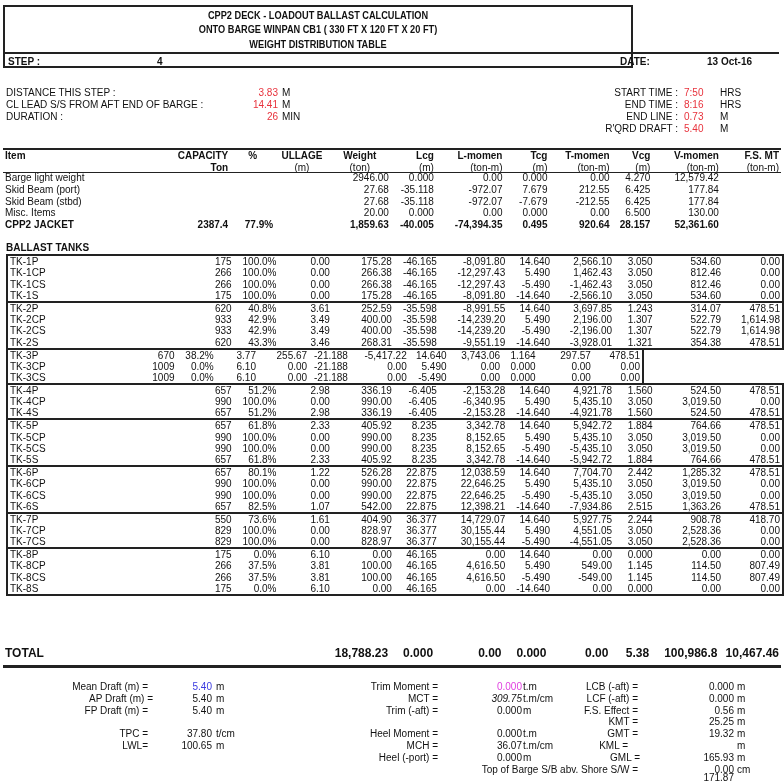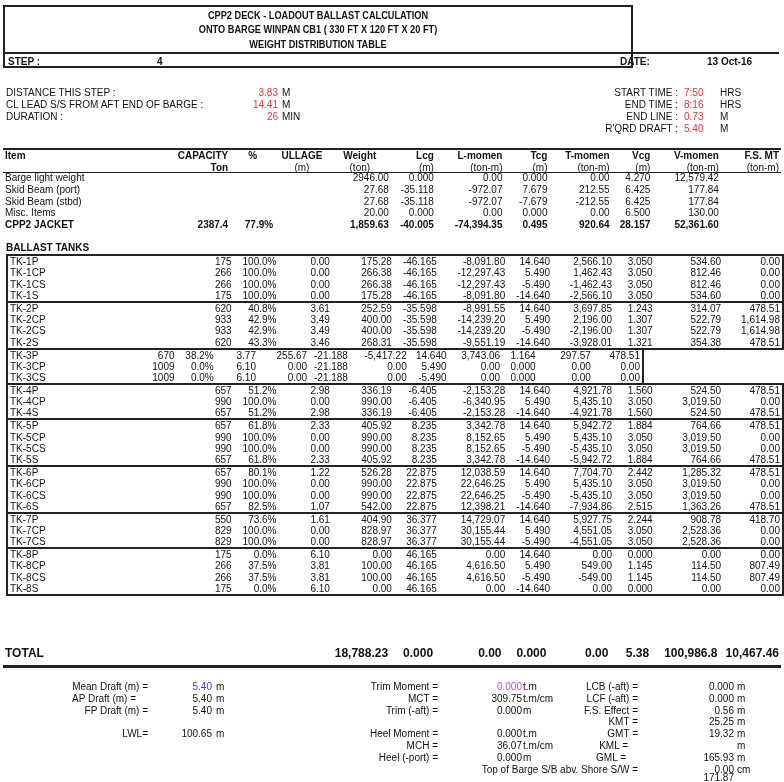--- a/index.html
+++ b/index.html
@@ -842,49 +842,54 @@
 </table>
 <div class="hdr-line" style="top:665px; border-top:3px solid #222;"></div>
 
 <div class="bottom" id="sum1" style="left:0; top:681px; width:300px;">
     <div class="brow">
       <span class="bl" style="right:152px">Mean Draft  (m) =</span>
     <span class="bv" style="right:88px;color:#3a3ae0;">5.40</span>
     <span class="bu" style="left:216px">m</span>
     </div>
     <div class="brow">
-      <span class="bl" style="right:164px">AP Draft (m) =</span>
+      <span class="bl" style="right:147px">AP Draft (m) =</span>
     <span class="bv" style="right:88px;">5.40</span>
     <span class="bu" style="left:216px">m</span>
     </div>
     <div class="brow">
       <span class="bl" style="right:152px">FP Draft (m) =</span>
     <span class="bv" style="right:88px;">5.40</span>
     <span class="bu" style="left:216px">m</span>
     </div>
     <div class="brow">
       <span class="bl" style="right:152px"></span>
     <span class="bv" style="right:88px;"></span>
     <span class="bu" style="left:216px"></span>
     </div>
     <div class="brow">
+      <span class="bl" style="right:152px">TPC =</span>
+    <span class="bv" style="right:88px;">37.80</span>
+    <span class="bu" style="left:216px">t/cm</span>
+    </div>
+    <div class="brow">
       <span class="bl" style="right:152px">LWL=</span>
     <span class="bv" style="right:88px;">100.65</span>
     <span class="bu" style="left:216px">m</span>
     </div>
   </div>
 <div class="bottom" id="sum2" style="left:300px; top:681px; width:220px;">
     <div class="brow">
       <span class="bl" style="right:82px">Trim Moment =</span>
     <span class="bv" style="right:-2px;color:#e040e0;">0.000</span>
     <span class="bu" style="left:223px">t.m</span>
     </div>
     <div class="brow">
       <span class="bl" style="right:82px">MCT =</span>
-    <span class="bv" style="right:-2px;">309.75</span>
+    <span class="bv" style="right:-2px;font-style:italic;">309.75</span>
     <span class="bu" style="left:223px">t.m/cm</span>
     </div>
     <div class="brow">
       <span class="bl" style="right:82px">Trim (-aft) =</span>
     <span class="bv" style="right:-2px;">0.000</span>
     <span class="bu" style="left:223px">m</span>
     </div>
     <div class="brow">
       <span class="bl" style="right:82px"></span>
     <span class="bv" style="right:-2px;"></span>
@@ -931,21 +936,21 @@
       <span class="bl" style="right:146px">GMT =</span>
     <span class="bv" style="right:50px;">19.32</span>
     <span class="bu" style="left:257px">m</span>
     </div>
     <div class="brow">
       <span class="bl" style="right:156px">KML =</span>
     <span class="bv" style="right:50px;margin-top:32px;">171.87</span>
     <span class="bu" style="left:257px">m</span>
     </div>
     <div class="brow">
-      <span class="bl" style="right:158px">GML =</span>
+      <span class="bl" style="right:144px">GML =</span>
     <span class="bv" style="right:50px;">165.93</span>
     <span class="bu" style="left:257px">m</span>
     </div>
     <div class="brow">
       <span class="bl" style="right:146px">Top of Barge S/B abv. Shore S/W =</span>
     <span class="bv" style="right:50px;">0.00</span>
     <span class="bu" style="left:257px">cm</span>
     </div>
   </div>
 

